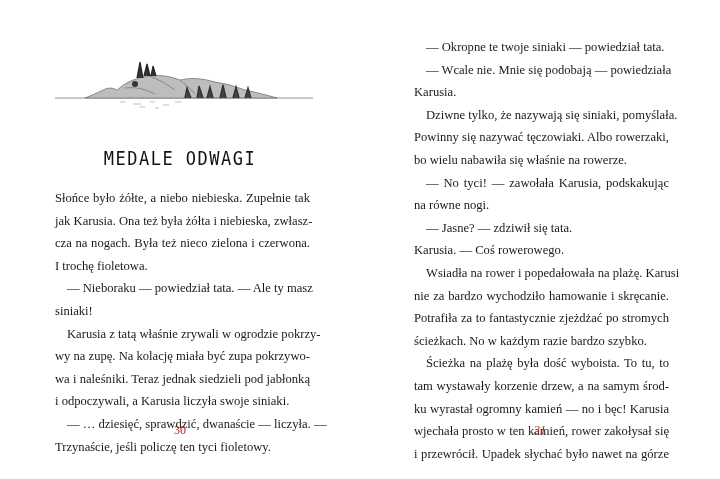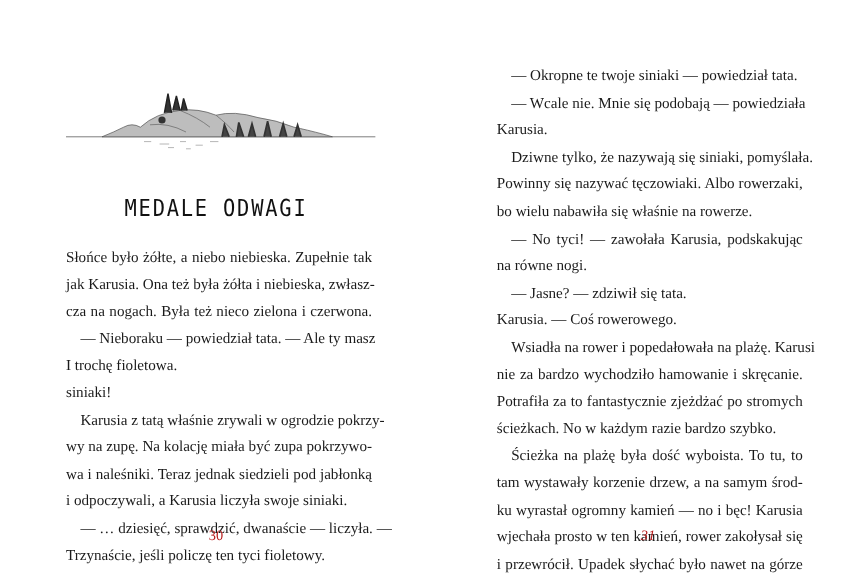--- a/index.html
+++ b/index.html
@@ -1,18 +1,18 @@
 <!DOCTYPE html>
 <html><head>
   <meta charset="utf-8">
   <style>
     html, body { margin: 0; padding: 0; background: #ffffff; }
     body { width: 720px; height: 479px; position: relative; overflow: hidden;
       font-family: "Liberation Serif", "DejaVu Serif", serif; color: #1a1a1a; }
-    .page { position: absolute; top: 16px; height: 395px; }
+    .page { position: absolute; top: 0; height: 395px; }
     .page-left { left: 0; width: 360px; }
     .page-right { left: 360px; width: 360px; }
     .illustration { position: absolute; left: 55px; top: 60px; width: 258px; height: 52px; }
     .chapter-title { position: absolute; left: 0; width: 360px; top: 148px; text-align: center;
       font-family: "DejaVu Sans Mono", "Liberation Mono", monospace; font-size: 17px;
       letter-spacing: 1.5px; color: #111; transform: scaleY(1.15); }
     .text-block { position: absolute; width: 255px; font-size: 12.6px; line-height: 22.6px; }
     .page-left .text-block { left: 55px; top: 187px; }
     .page-right .text-block { left: 54px; top: 36px; }
     .line { display: block; white-space: nowrap; text-align: justify; text-align-last: justify; height: 22.6px; }
@@ -33,22 +33,22 @@
     <path d="M130 38 L132 28 L136 38 M142 38 L144 26 L148 38 M152 38 L155 27 L158 38 M165 38 L168 25 L171 38 M178 38 L181 27 L184 38 M190 38 L193 28 L196 38" stroke="#333" stroke-width="1.4" fill="#444"></path>
     <path d="M82 18 L85 2 L88 18 M89 16 L92 4 L95 16 M96 16 L98 6 L101 16" stroke="#222" stroke-width="1.2" fill="#333"></path>
     <circle cx="80" cy="24" r="3" fill="#333"></circle>
     <path d="M65 42 h6 M78 44 h8 M95 42 h5 M108 45 h6 M120 42 h7 M85 47 h5 M100 48 h4" stroke="#999" stroke-width="0.6"></path>
   </svg>
   <div class="chapter-title">MEDALE ODWAGI</div>
   <div class="text-block" id="left-text">
       <span class="line">Słońce było żółte, a niebo niebieska. Zupełnie tak</span>
       <span class="line">jak Karusia. Ona też była żółta i niebieska, zwłasz-</span>
       <span class="line">cza na nogach. Była też nieco zielona i czerwona.</span>
+      <span class="line last">I trochę fioletowa.</span>
       <span class="line indent">— Nieboraku — powiedział tata. — Ale ty masz</span>
-      <span class="line last">I trochę fioletowa.</span>
       <span class="line last">siniaki!</span>
       <span class="line indent">Karusia z tatą właśnie zrywali w ogrodzie pokrzy-</span>
       <span class="line">wy na zupę. Na kolację miała być zupa pokrzywo-</span>
       <span class="line">wa i naleśniki. Teraz jednak siedzieli pod jabłonką</span>
       <span class="line last">i odpoczywali, a Karusia liczyła swoje siniaki.</span>
       <span class="line indent">— … dziesięć, sprawdzić, dwanaście — liczyła. —</span>
       <span class="line last">Trzynaście, jeśli policzę ten tyci fioletowy.</span>
     </div>
   <div class="page-number">30</div>
 </div>

